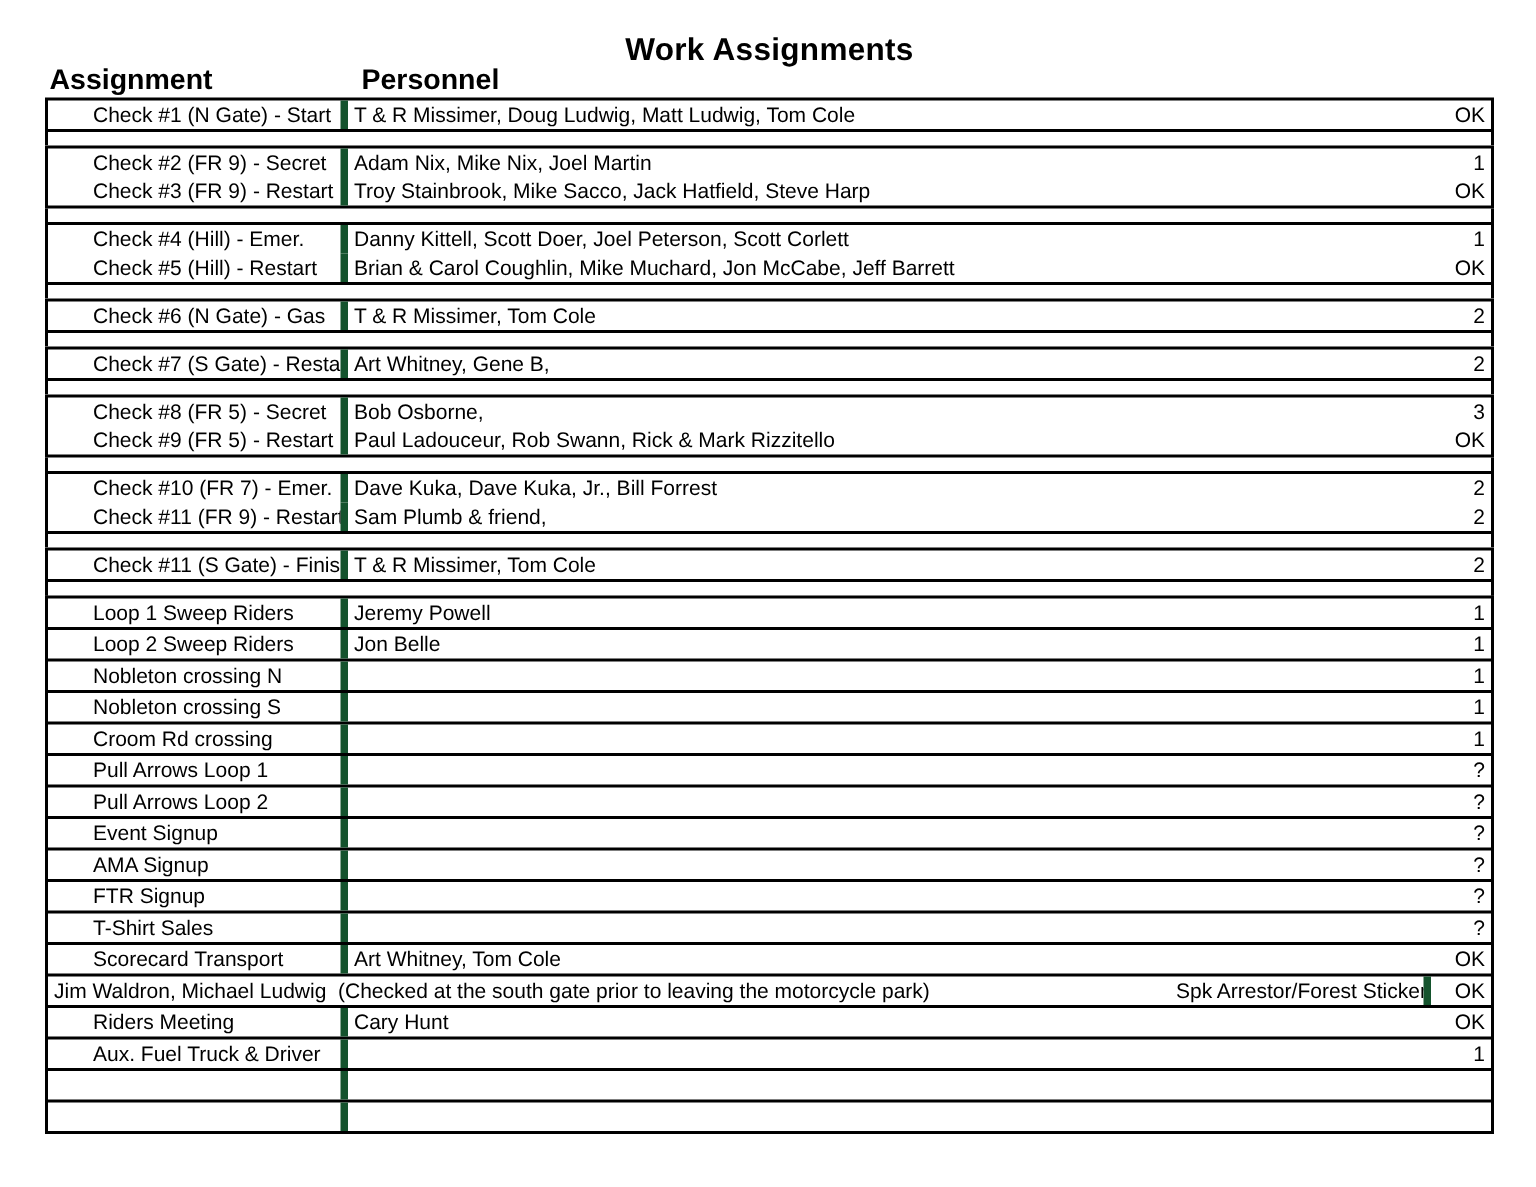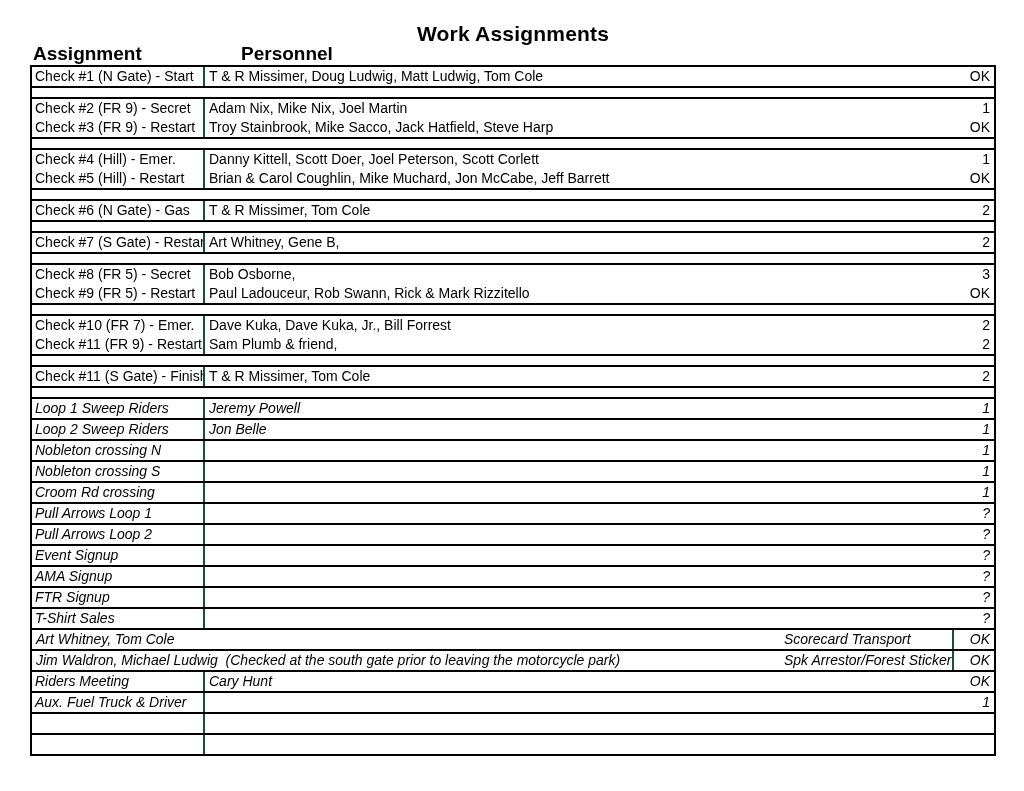--- a/index.html
+++ b/index.html
@@ -26,28 +26,28 @@
   .header-a { width: 207px; padding-left: 3px; }
   .header-p { flex: 1; padding-left: 4px; }
 
   .tbl { width: 966px; margin-left: 30px; margin-top: 3px; }
 
   .check-group { border: 2px solid #000; background: #fff; }
   .row { display: flex; }
   .check-group .row { height: 19px; line-height: 19px; }
 
   .cell { font-size: 14px; white-space: pre; overflow: hidden; }
-  .cell-a { width: 173px; border-right: 2px solid #14532d; padding-left: 3px; }
+  .cell-a { width: 173px; border-right: 5px solid #14532d; padding-left: 3px; margin-left: 27px; }
   .cell-p { flex: 1; padding-left: 4px; }
   .cell-s { width: 40px; text-align: right; padding-right: 4px; }
 
   .gap-row { height: 9px; border-left: 2px solid #000; border-right: 2px solid #000; }
 
   .task-grid { border: 2px solid #000; border-bottom: 0; }
-  .task-grid .row { height: 21px; line-height: 18px; border-bottom: 2px solid #000; font-style: italic; }
+  .task-grid .row { height: 21px; line-height: 18px; border-bottom: 2px solid #000; }
 </style>
 </head>
 <body>
 
 <div class="sheet">
   <div class="title">Work Assignments</div>
 
   <div class="header-row">
     <div class="header-a">Assignment</div>
     <div class="header-p">Personnel</div>
@@ -188,22 +188,22 @@
           <div class="cell cell-a">FTR Signup</div>
           <div class="cell cell-p"></div>
           <div class="cell cell-s">?</div>
         </div>
         <div class="row">
           <div class="cell cell-a">T-Shirt Sales</div>
           <div class="cell cell-p"></div>
           <div class="cell cell-s">?</div>
         </div>
         <div class="row">
+          <div class="cell cell-a">Scorecard Transport</div>
           <div class="cell cell-p">Art Whitney, Tom Cole</div>
-          <div class="cell cell-a">Scorecard Transport</div>
           <div class="cell cell-s">OK</div>
         </div>
         <div class="row">
           <div class="cell cell-p">Jim Waldron, Michael Ludwig  (Checked at the south gate prior to leaving the motorcycle park)</div>
           <div class="cell cell-a">Spk Arrestor/Forest Sticker</div>
           <div class="cell cell-s">OK</div>
         </div>
         <div class="row">
           <div class="cell cell-a">Riders Meeting</div>
           <div class="cell cell-p">Cary Hunt</div>

